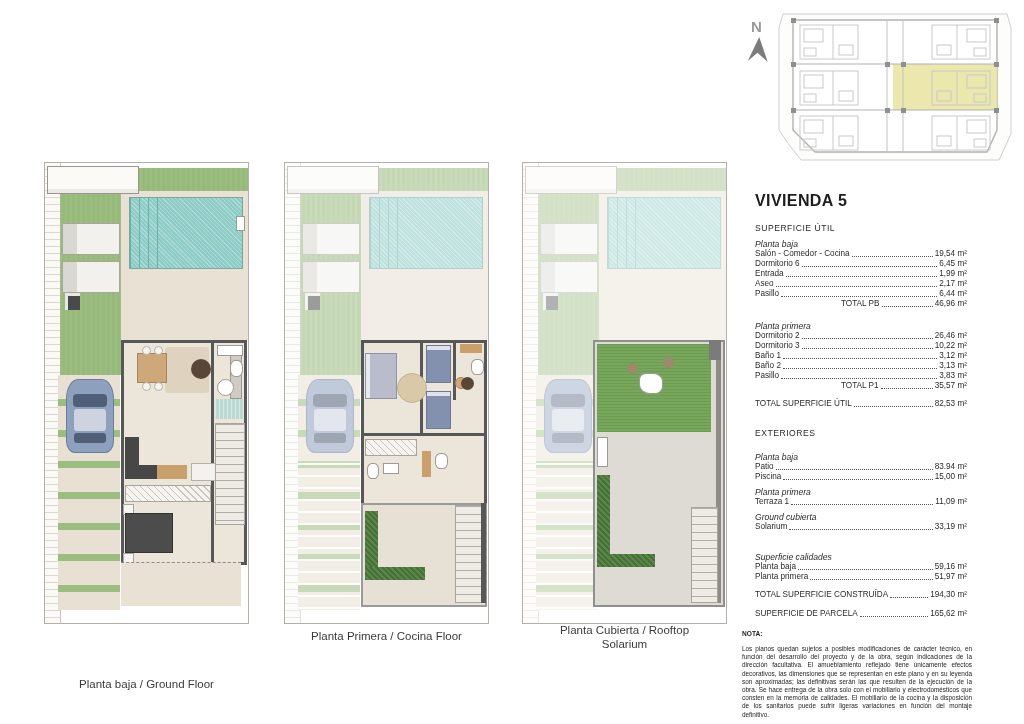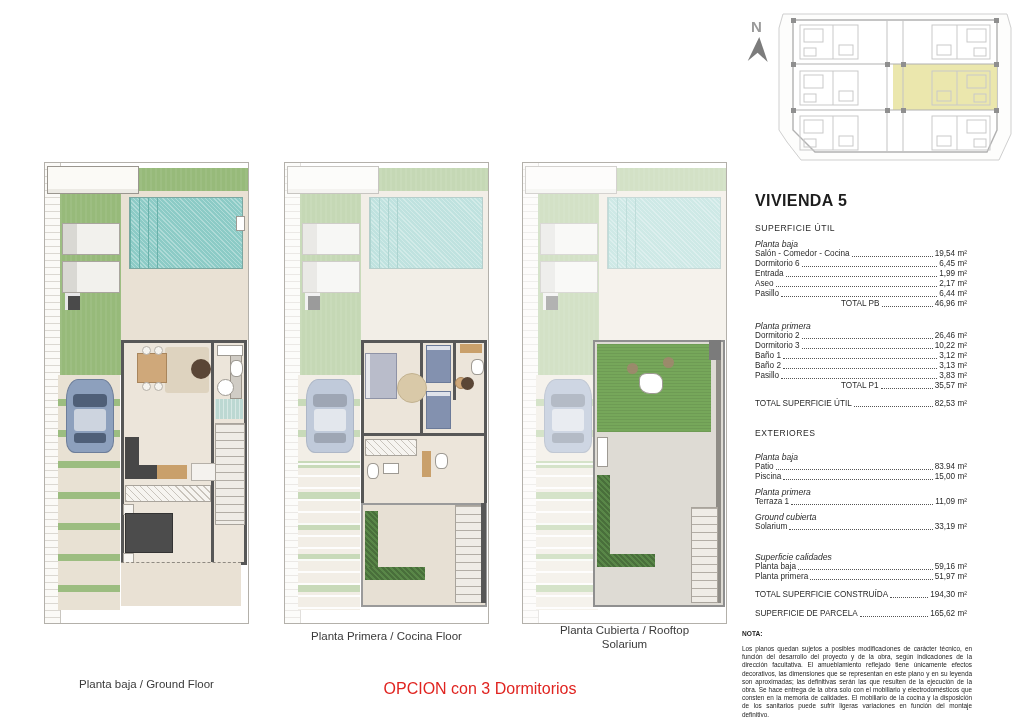--- a/index.html
+++ b/index.html
@@ -270,21 +270,20 @@
     <div class="abs wall" style="left:193px;top:197px;width:5px;height:243px;background:#8f8c86;"></div>
     <div class="abs fix" style="left:74px;top:274px;width:9px;height:28px;"></div>
     <div class="abs planter" style="left:74px;top:312px;width:13px;height:92px;"></div>
     <div class="abs planter" style="left:74px;top:391px;width:58px;height:13px;"></div>
     <div class="abs stairs" style="left:168px;top:344px;width:25px;height:94px;"></div>
   </div>
   <div class="plan-label" style="left:523px;top:624px;">
     <span class="wrapnarrow">Planta Cubierta / Rooftop Solarium</span>
   </div>
 
-  <div class="option-note">OPCION con 3 Dormitorios</div>
 
   <div class="panel">
     <div class="panel-title">VIVIENDA 5</div>
     <div class="panel-util">SUPERFICIE ÚTIL</div>
     <div class="area-table">
         <div class="b-sub">Planta baja</div>
         <div class="b-row">
           <span class="lbl">Salón - Comedor - Cocina</span>
           <span class="dots"></span>
           <span class="val">19,54 m²</span>

